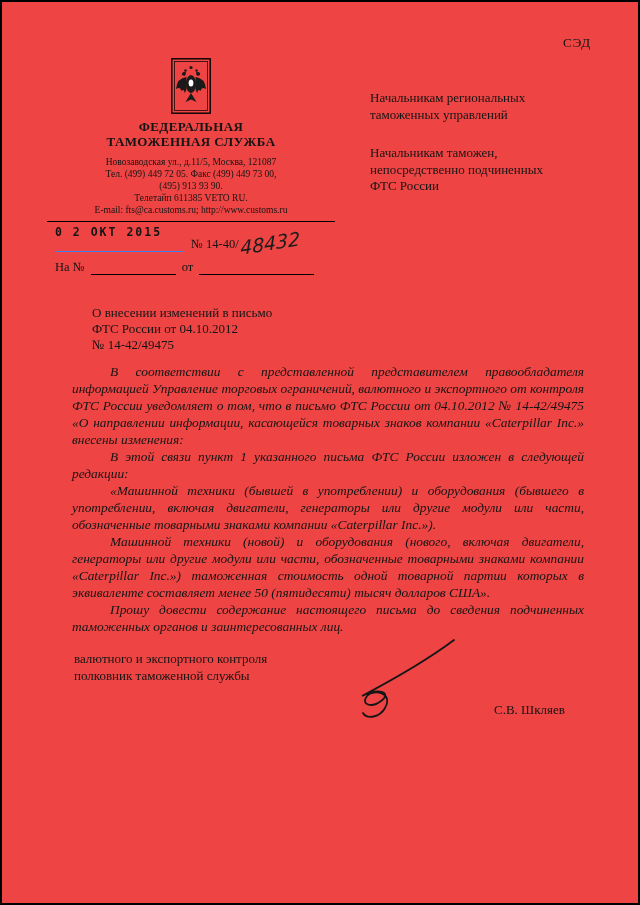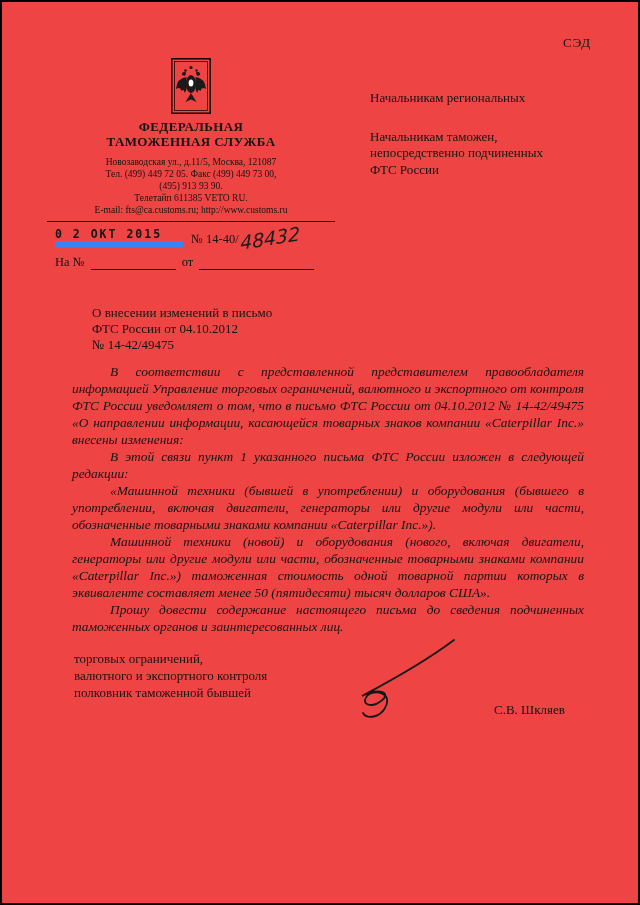--- a/index.html
+++ b/index.html
@@ -12,22 +12,22 @@
   .sed { position:absolute; top:33px; left:561px; font-size:13px; letter-spacing:1px; }
 
   .letterhead { position:absolute; top:56px; left:45px; width:288px; text-align:center; }
   .emblem { display:block; margin:0 auto 5px auto; }
   .org-line { font-weight:bold; font-size:13px; line-height:15px; letter-spacing:.4px; }
   .addr { margin-top:7px; font-size:9.5px; line-height:12px; }
   .sep { border-top:1px solid #000; margin-top:5px; }
 
   .ref-row1 { display:flex; align-items:flex-end; margin-top:3px; padding-left:8px; font-size:12px; text-align:left; }
   .date-stamp {
-    display:inline-block; width:128px; border-bottom:6px solid #3b82f6;
-    font-size:11.5px; letter-spacing:2px; font-weight:bold; padding-bottom:0;
+    display:inline-block; width:128px; border-bottom:1px solid #3b82f6;
+    font-size:11.5px; letter-spacing:2px; font-weight:bold; padding-bottom:12px;
     font-family:"DejaVu Sans Mono",monospace; white-space:nowrap;
   }
   .num-prefix { margin-left:8px; font-size:12.5px; white-space:nowrap; }
   .handwritten {
     display:inline-block; position:relative; top:2px; margin-left:1px;
     font-family:"DejaVu Sans",sans-serif; font-style:italic; font-size:19px;
     transform:rotate(-9deg) skewX(-8deg); color:#1c1c1c; white-space:nowrap;
   }
   .ref-row2 { display:flex; align-items:flex-end; margin-top:8px; padding-left:8px; font-size:12.5px; text-align:left; }
   .blank { display:inline-block; border-bottom:1px solid #000; height:13px; }
@@ -89,20 +89,21 @@
     <div class="ref-row2">
       <span>На №</span>
       <span class="blank w85"></span>
       <span>от</span>
       <span class="blank w115"></span>
     </div>
   </div>
 
   <div class="addressees">
     <div>Начальникам региональных</div>
+    <div>таможенных управлений</div>
     <div class="addr-block2">
       <div>Начальникам таможен,</div>
       <div>непосредственно подчиненных</div>
       <div>ФТС России</div>
     </div>
   </div>
 
   <div class="subject">
     <div>О внесении изменений в письмо</div>
     <div>ФТС России от 04.10.2012</div>
@@ -111,23 +112,22 @@
 
   <div class="body-text">
     <p>В соответствии с представленной представителем правообладателя информацией Управление торговых ограничений, валютного и экспортного от контроля ФТС России уведомляет о том, что в письмо ФТС России от 04.10.2012 № 14-42/49475 «О направлении информации, касающейся товарных знаков компании «Caterpillar Inc.» внесены изменения:</p>
     <p>В этой связи пункт 1 указанного письма ФТС России изложен в следующей редакции:</p>
     <p>«Машинной техники (бывшей в употреблении) и оборудования (бывшего в употреблении, включая двигатели, генераторы или другие модули или части, обозначенные товарными знаками компании «Caterpillar Inc.»).</p>
     <p>Машинной техники (новой) и оборудования (нового, включая двигатели, генераторы или другие модули или части, обозначенные товарными знаками компании «Caterpillar Inc.») таможенная стоимость одной товарной партии которых в эквиваленте составляет менее 50 (пятидесяти) тысяч долларов США».</p>
     <p>Прошу довести содержание настоящего письма до сведения подчиненных таможенных органов и заинтересованных лиц.</p>
   </div>
 
   <div class="sig-title">
-    <div>торговых ограничений,</div>
     <div>валютного и экспортного контроля</div>
-    <div>полковник таможенной бывшей</div>
+    <div>полковник таможенной службы</div>
   </div>
 
   <svg class="sig-stroke" width="135" height="110" viewBox="0 0 135 110">
     <path d="M122 6 C98 24 64 44 30 62 C48 53 60 59 49 67 C40 74 28 71 35 62 C41 55 62 58 53 74 C48 83 35 86 31 79" fill="none" stroke="#161616" stroke-width="1.8" stroke-linecap="round"></path>
   </svg>
 
   <div class="sig-name">С.В. Шкляев</div>
 
 </div>
 

